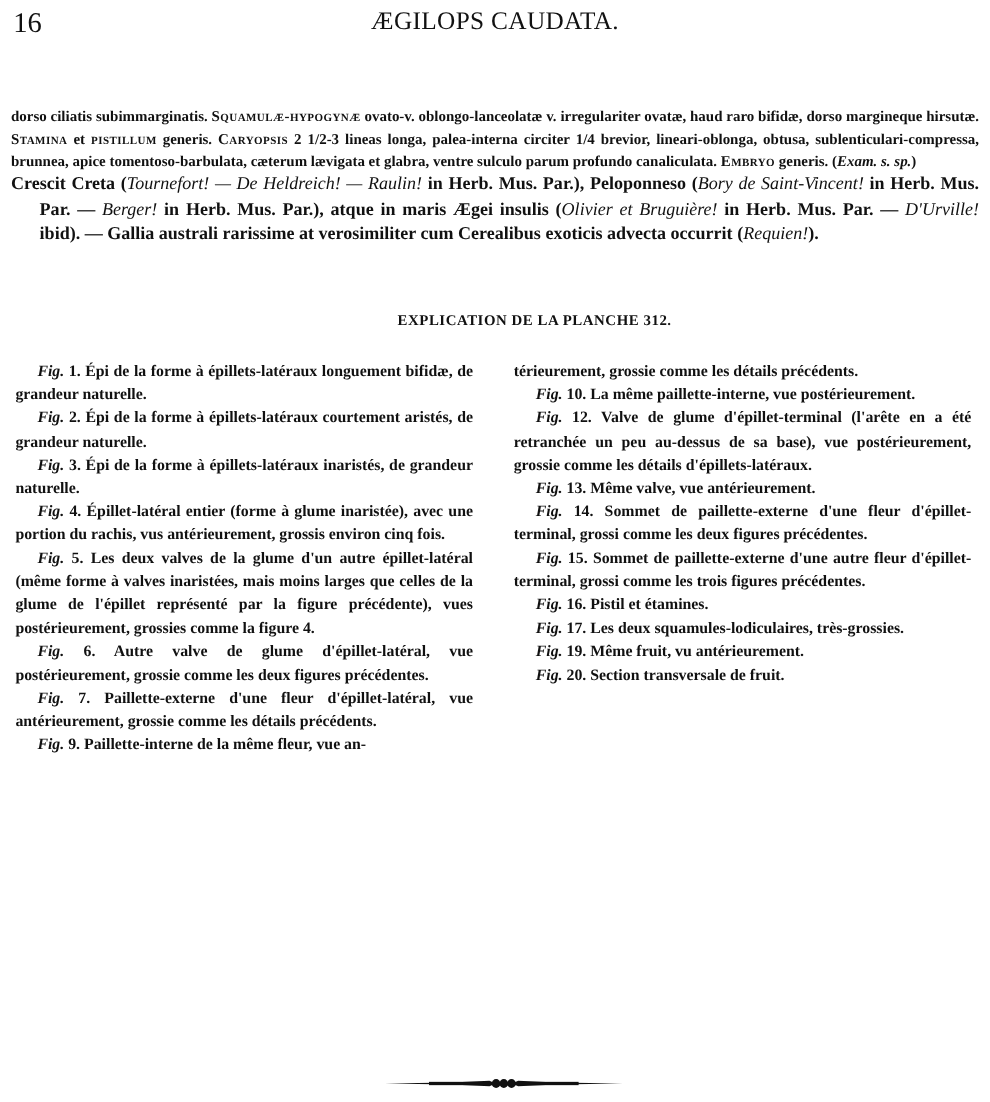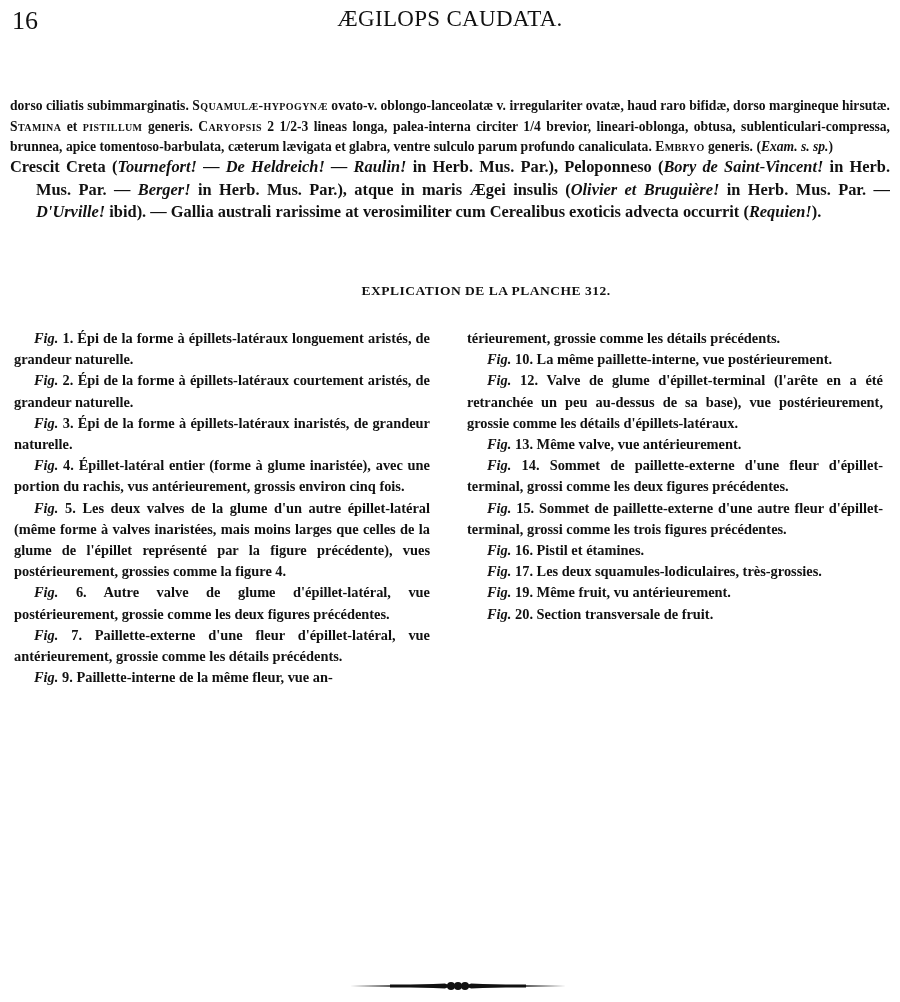--- a/index.html
+++ b/index.html
@@ -3,21 +3,21 @@
 <meta charset="utf-8">
 <style>
   html, body { margin:0; padding:0; background:#ffffff; }
   body { width:900px; height:1002px; position:relative; overflow:hidden; color:#111; font-family:"Liberation Serif","DejaVu Serif",serif; }
   .page-number { position:absolute; left:12px; top:6px; font-size:26px; }
   .running-head { position:absolute; left:0; width:900px; top:6px; text-align:center; font-size:23px; letter-spacing:0.3px; }
   .latin-desc { position:absolute; left:10px; width:880px; top:48px; font-size:13.6px; line-height:20.5px; font-weight:bold; text-align:justify;margin-top:48px; }
   .latin-desc .sc { font-variant:small-caps; letter-spacing:0.4px; }
   .habitat { position:absolute; left:10px; width:880px; top:156px; font-size:16.4px; line-height:22.6px; font-weight:bold; text-align:justify; }
   .habitat p { margin:0; padding-left:26px; text-indent:-26px; }
-  .habitat i { font-weight:bold; }
+  .habitat i { font-weight:normal; }
   .plate-heading { position:absolute; left:0; width:900px; top:283px; text-align:center; font-size:13.5px; font-weight:bold; letter-spacing:0.5px;padding-left:36px; }
   .col { position:absolute; top:328px; width:416px; font-size:14.4px; line-height:21.2px; font-weight:bold; text-align:justify; }
   .col-left { left:14px; }
   .col-right { left:467px; }
   .col p { margin:0; }
   .col p.fig { text-indent:20px; }
   .col p.cont { text-indent:0; }
   .fig-label { font-style:italic; }
   .ornament { position:absolute; left:350px; top:978px; width:216px; height:12px; }
 </style>
@@ -29,21 +29,21 @@
 
 <div class="latin-desc"><span>dorso ciliatis subimmarginatis. </span><span class="sc">Squamulæ-hypogynæ</span><span> ovato-v. oblongo-lanceolatæ v. irregulariter ovatæ, haud raro bifidæ, dorso margineque hirsutæ. </span><span class="sc">Stamina</span><span> et </span><span class="sc">pistillum</span><span> generis. </span><span class="sc">Caryopsis</span><span> 2 1/2-3 lineas longa, palea-interna circiter 1/4 brevior, lineari-oblonga, obtusa, sublenticulari-compressa, brunnea, apice tomentoso-barbulata, cæterum lævigata et glabra, ventre sulculo parum profundo canaliculata. </span><span class="sc">Embryo</span><span> generis. (</span><i>Exam. s. sp.</i><span>)</span></div>
 
 <div class="habitat">
     <p><span>Crescit Creta (</span><i>Tournefort! — De Heldreich! — Raulin!</i><span> in Herb. Mus. Par.), Peloponneso (</span><i>Bory de Saint-Vincent!</i><span> in Herb. Mus. Par. — </span><i>Berger!</i><span> in Herb. Mus. Par.), atque in maris Ægei insulis (</span><i>Olivier et Bruguière!</i><span> in Herb. Mus. Par. — </span><i>D'Urville!</i><span> ibid). — Gallia australi rarissime at verosimiliter cum Cerealibus exoticis advecta occurrit (</span><i>Requien!</i><span>).</span></p>
   </div>
 
 <div class="plate-heading">EXPLICATION DE LA PLANCHE 312.</div>
 
 <div class="col col-left">
-  <p class="fig"><span class="fig-label">Fig.</span><span> 1. </span><span>Épi de la forme à épillets-latéraux longuement aristés, de grandeur naturelle.</span></p>
+  <p class="fig"><span class="fig-label">Fig.</span><span> 1. </span><span>Épi de la forme à épillets-latéraux longuement bifidæ, de grandeur naturelle.</span></p>
   <p class="fig"><span class="fig-label">Fig.</span><span> 2. </span><span>Épi de la forme à épillets-latéraux courtement aristés, de grandeur naturelle.</span></p>
   <p class="fig"><span class="fig-label">Fig.</span><span> 3. </span><span>Épi de la forme à épillets-latéraux inaristés, de grandeur naturelle.</span></p>
   <p class="fig"><span class="fig-label">Fig.</span><span> 4. </span><span>Épillet-latéral entier (forme à glume inaristée), avec une portion du rachis, vus antérieurement, grossis environ cinq fois.</span></p>
   <p class="fig"><span class="fig-label">Fig.</span><span> 5. </span><span>Les deux valves de la glume d'un autre épillet-latéral (même forme à valves inaristées, mais moins larges que celles de la glume de l'épillet représenté par la figure précédente), vues postérieurement, grossies comme la figure 4.</span></p>
   <p class="fig"><span class="fig-label">Fig.</span><span> 6. </span><span>Autre valve de glume d'épillet-latéral, vue postérieurement, grossie comme les deux figures précédentes.</span></p>
   <p class="fig"><span class="fig-label">Fig.</span><span> 7. </span><span>Paillette-externe d'une fleur d'épillet-latéral, vue antérieurement, grossie comme les détails précédents.</span></p>
   <p class="fig" style="text-align:left"><span class="fig-label">Fig.</span><span> 9. </span><span>Paillette-interne de la même fleur, vue an-</span></p>
 </div>
 
 <div class="col col-right">

